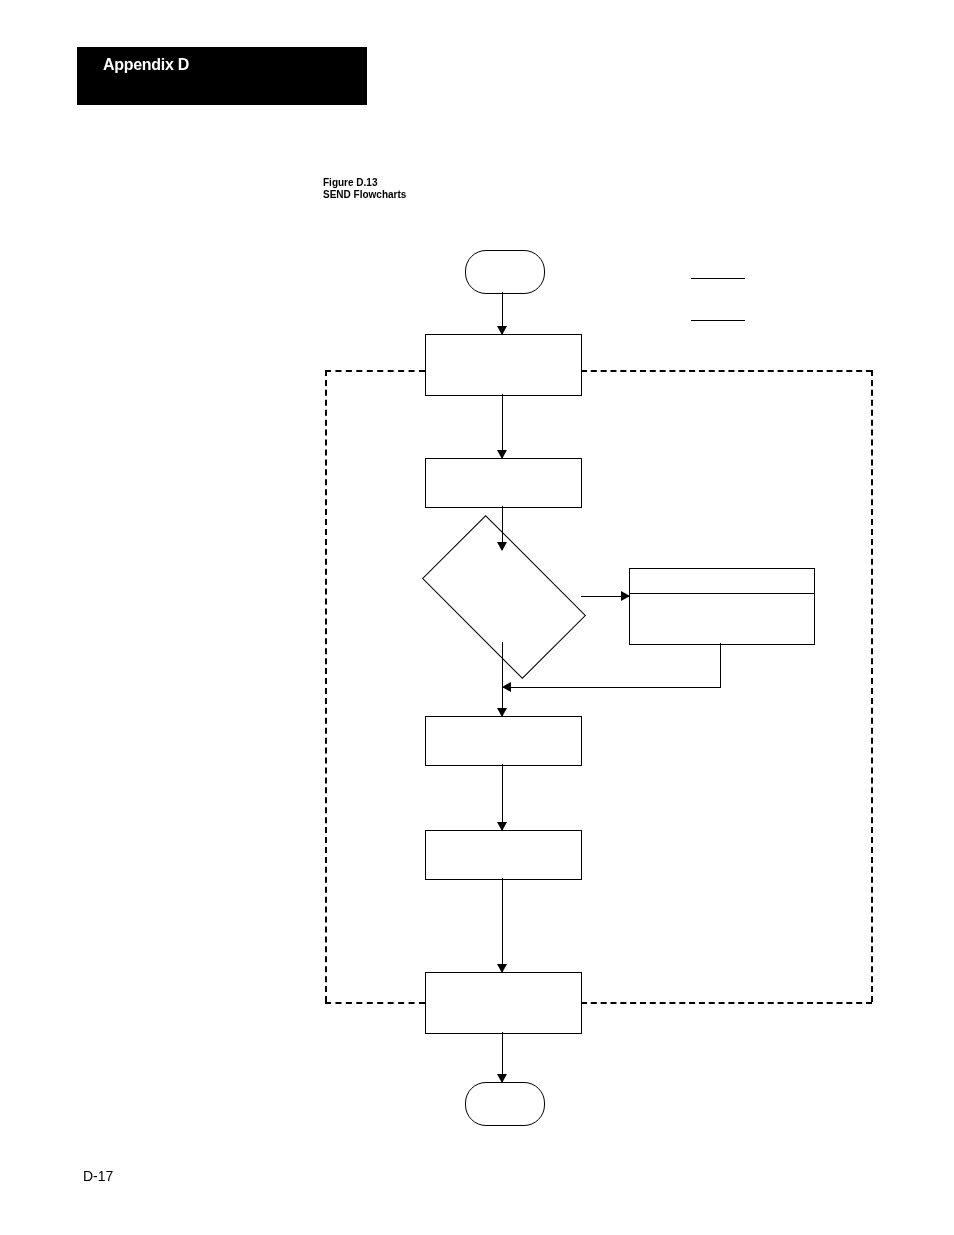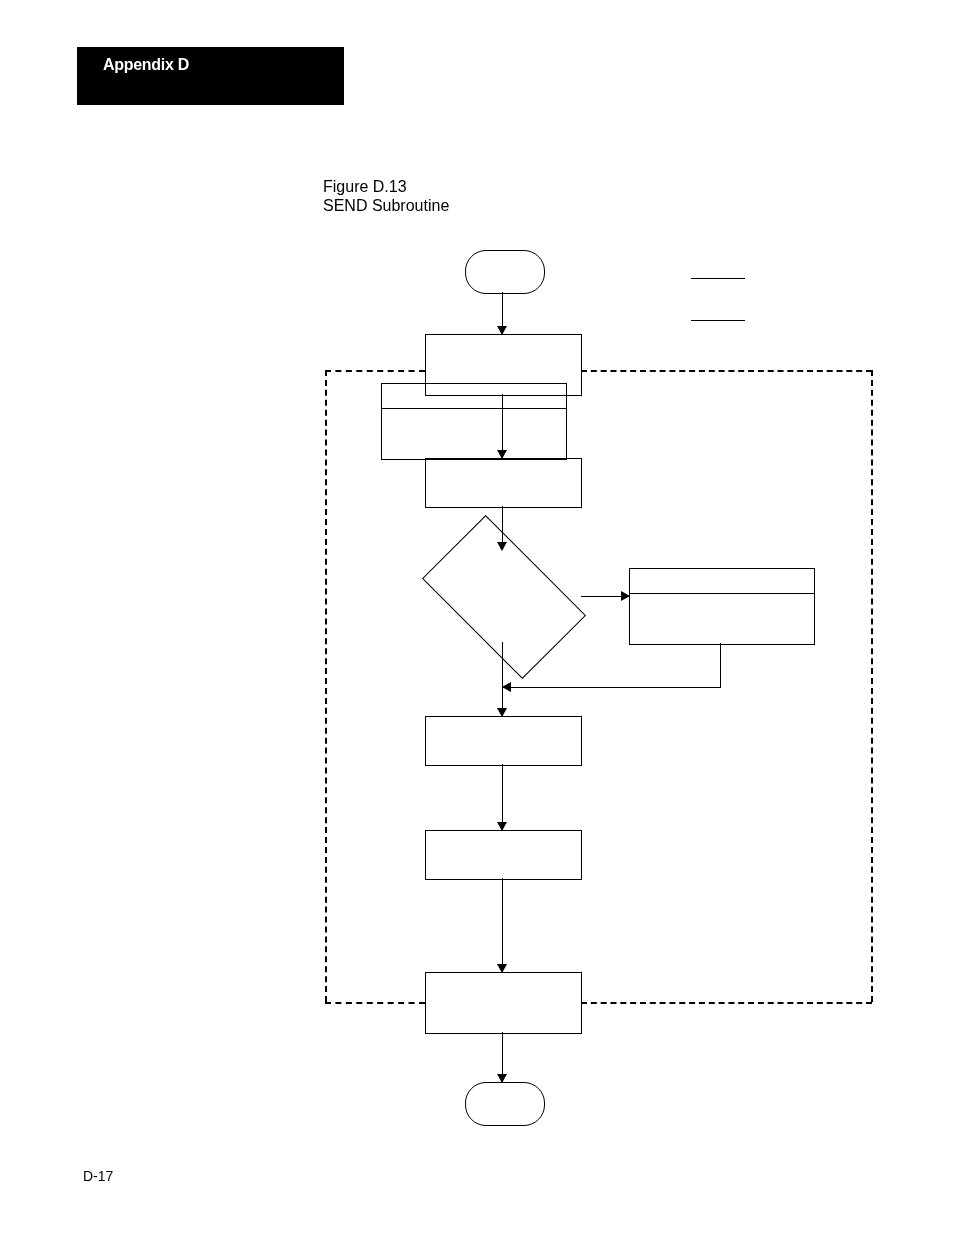--- a/index.html
+++ b/index.html
@@ -1,20 +1,20 @@
 <!DOCTYPE html>
 <html><head>
 <meta charset="utf-8">
 <style>
   html,body{margin:0;padding:0;background:#fff;font-family:Helvetica,Arial,sans-serif;color:#000}
   .page{width:954px;height:1235px;position:relative}
-  .hdr{position:absolute;left:77px;top:47px;width:267px;height:58px;background:#000;color:#fff;padding:9px 26px;box-sizing:border-box}
+  .hdr{position:absolute;left:77px;top:47px;width:290px;height:58px;background:#000;color:#fff;padding:9px 26px;box-sizing:border-box}
   .hdr .title{font-weight:800;font-size:16px;letter-spacing:-0.3px}
   .hdr .sub{font-size:14.5px;font-weight:400;margin-top:-2px}
-  .cap{position:absolute;left:323px;top:177px;font-weight:400;font-size:16px;line-height:1.2}
+  .cap{position:absolute;left:323px;top:177px;font-weight:700;font-size:10px;line-height:1.2}
   .flow{position:absolute;left:325px;top:230px;width:570px;height:930px}
   .term{position:absolute;left:140px;width:78px;height:42px;border:1px solid #000;border-radius:21px}
   .t1{top:20px}
   .t2{top:852px}
   .proc{position:absolute;border:1px solid #000}
   .p1{left:100px;top:104px;width:155px;height:60px}
   .p2{left:100px;top:228px;width:155px;height:48px}
   .p3{left:100px;top:486px;width:155px;height:48px}
   .p4{left:100px;top:600px;width:155px;height:48px}
   .p5{left:100px;top:742px;width:155px;height:60px}
@@ -50,25 +50,24 @@
   .leg1{position:absolute;left:366px;top:48px;width:54px;border-top:1px solid #000}
   .leg2{position:absolute;left:366px;top:90px;width:54px;border-top:1px solid #000}
   .pgnum{position:absolute;left:83px;top:1168px;font-size:14px}
 </style>
 </head>
 <body>
 
 <div class="page">
   <div class="hdr">
     <div class="title">Appendix D</div>
-    <div class="sub">Detailed Flowcharts</div>
   </div>
   <div class="cap">
     <span>Figure D.13</span><br>
-    <span>SEND Subroutine</span>
+    <span>SEND Flowcharts</span>
   </div>
 
   <div class="flow">
     <div class="leg1"></div>
     <div class="leg2"></div>
 
     <div class="term t1"></div>
     <div class="proc p1"></div>
     <div class="proc p2"></div>
     <div class="dia"></div>

